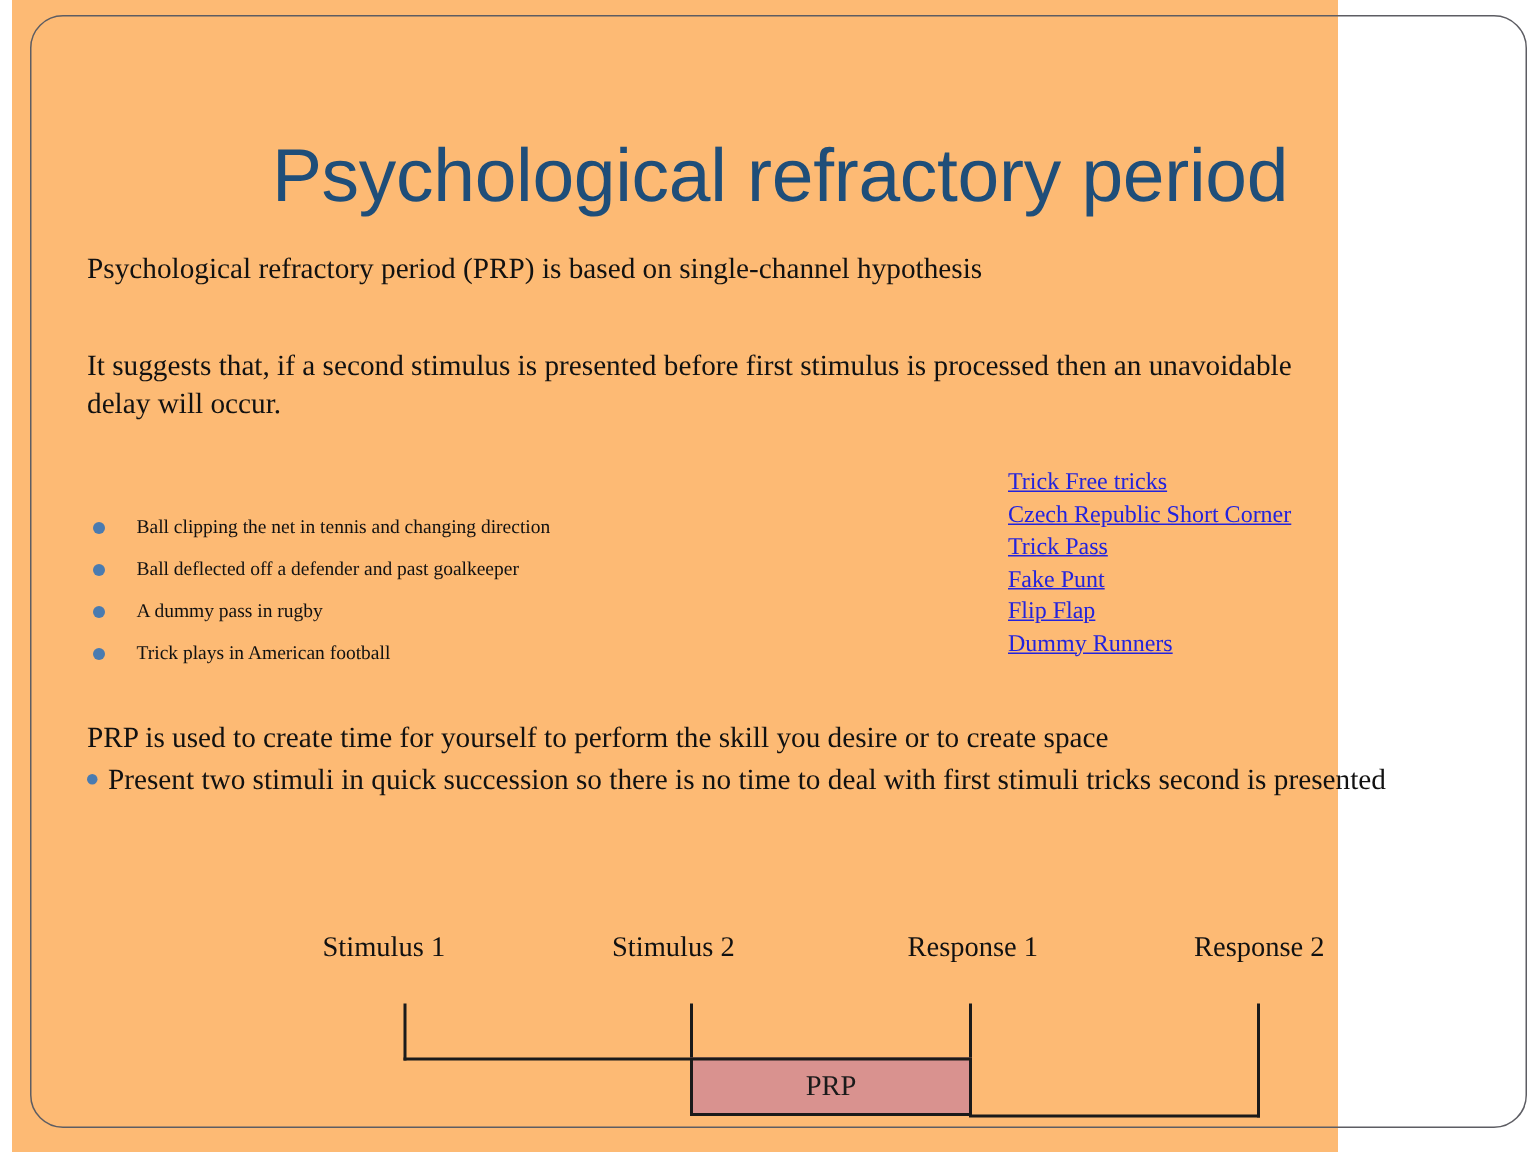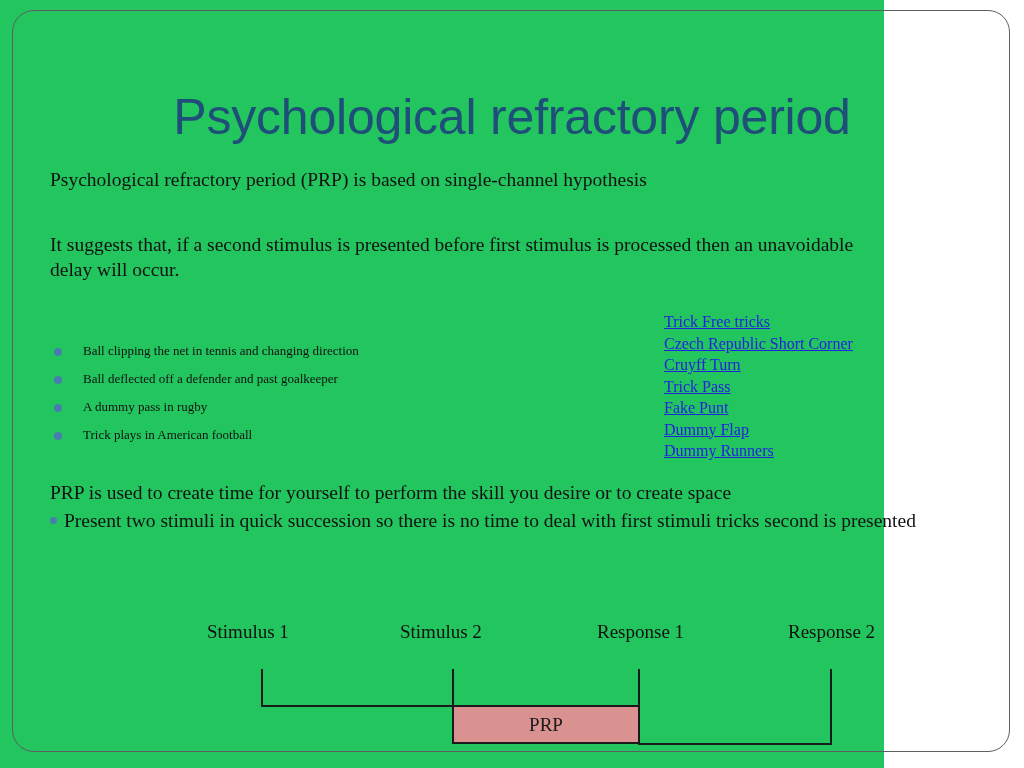--- a/index.html
+++ b/index.html
@@ -10,25 +10,25 @@
   body {
     width: 1024px;
     height: 768px;
     font-family: "Liberation Serif", "DejaVu Serif", serif;
     color: #000000;
     overflow: hidden;
   }
 
   #slide {
     position: absolute;
-    left: 0;
+    left: 8px;
     top: 0;
     width: 884px;
     height: 768px;
-    background: #22c55e;
+    background: #fdba74;
   }
 
   
   #slide-frame {
     position: absolute;
     left: 12px;
     top: 10px;
     width: 998px;
     height: 742px;
     border: 1px solid #5d5d63;
@@ -213,30 +213,27 @@
   </ul>
 
   <ul id="link-list">
     <li>
       <a href="#" style="color: rgb(35, 35, 221);">Trick Free tricks</a>
     </li>
     <li>
       <a href="#" style="color: rgb(35, 35, 221);">Czech Republic Short Corner</a>
     </li>
     <li>
-      <a href="#" style="color: rgb(35, 35, 221);">Cruyff Turn</a>
-    </li>
-    <li>
       <a href="#" style="color: rgb(35, 35, 221);">Trick Pass</a>
     </li>
     <li>
       <a href="#" style="color: rgb(35, 35, 221);">Fake Punt</a>
     </li>
     <li>
-      <a href="#" style="color: rgb(35, 35, 221);">Dummy Flap</a>
+      <a href="#" style="color: rgb(35, 35, 221);">Flip Flap</a>
     </li>
     <li>
       <a href="#" style="color: rgb(35, 35, 221);">Dummy Runners</a>
     </li>
   </ul>
 
   <div class="body-text" id="para-prp-use">PRP is used to create time for yourself to perform the skill you desire or to create space</div>
 
   <div class="body-text" id="para-present">
     <span class="inline-dot" style="background: rgb(74, 123, 176);"></span><span>Present two stimuli in quick succession so there is no time to deal with first stimuli tricks second is presented</span>

